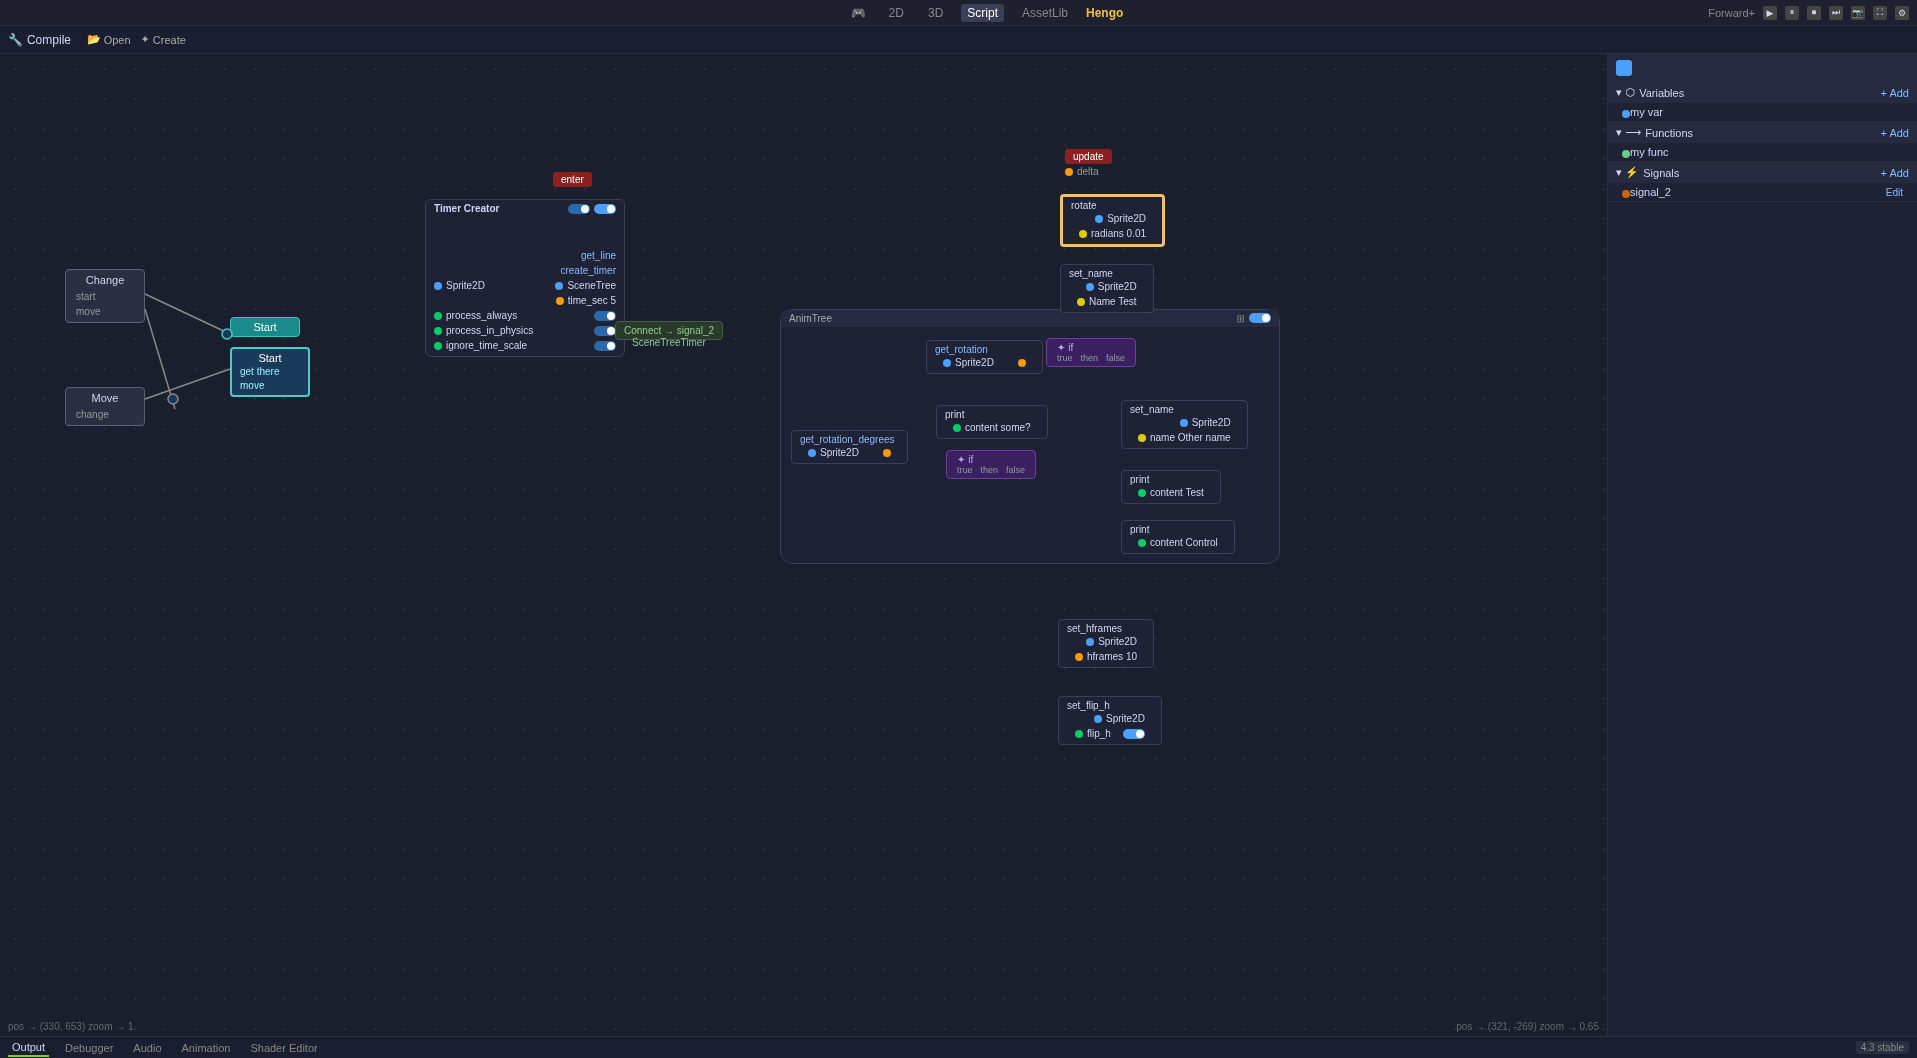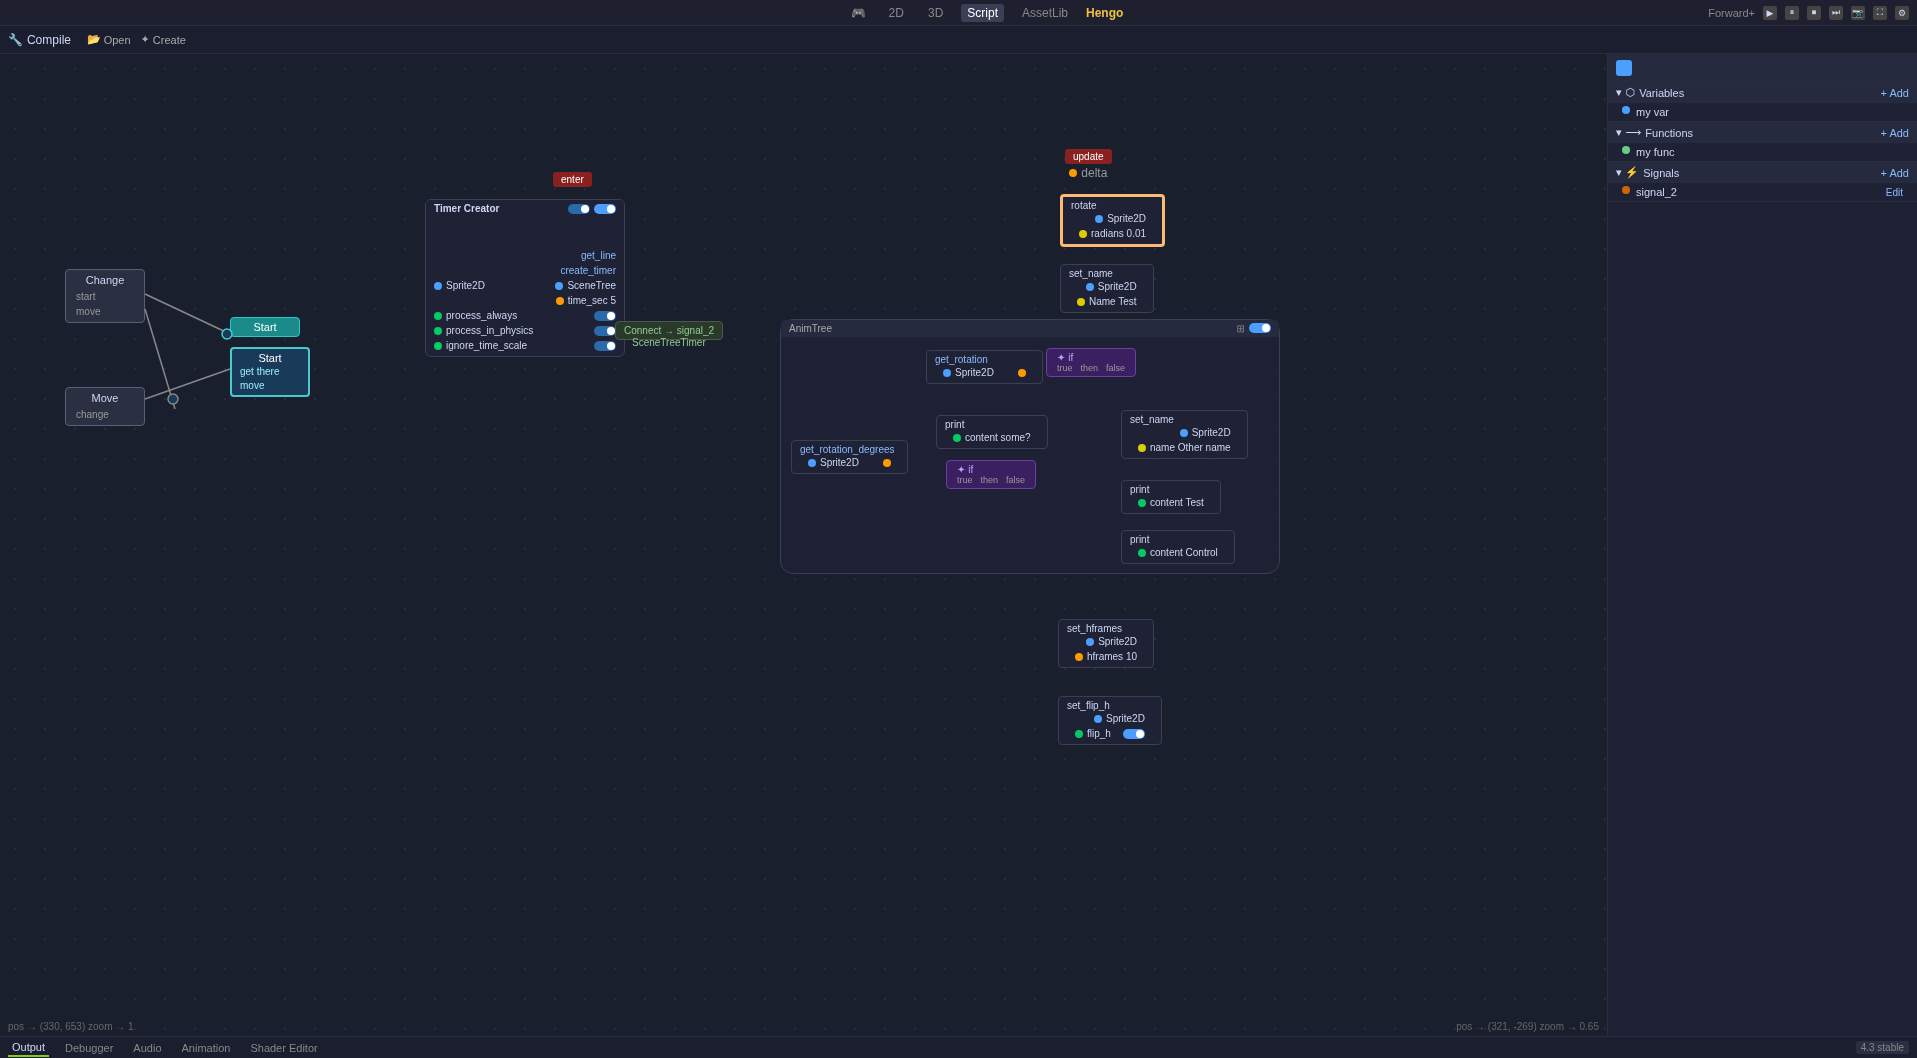--- a/index.html
+++ b/index.html
@@ -208,21 +208,21 @@
       border-radius: 4px;
       padding: 3px 8px;
       font-size: 10px;
       color: #8fcc8f;
     }
 
     
     .area-node {
       position: absolute;
       left: 780px;
-      top: 265px;
+      top: 255px;
       width: 500px;
       height: 255px;
       background: #1e2234cc;
       border: 1px solid #3a3f55;
       border-radius: 13px;
     }
 
     .area-node-header {
       display: flex;
       align-items: center;
@@ -275,22 +275,21 @@
       display: flex;
       align-items: center;
       justify-content: space-between;
       padding: 3px 14px;
       font-size: 11px;
       color: #cdd6f4;
     }
 
     .panel-item-left {
       display: flex;
-      align-items: flex-start;
-      gap: 6px;
+      align-items: flex-end;
     }
 
     .panel-item .edit-btn {
       color: #8abaff;
       font-size: 10px;
       cursor: pointer;
       opacity: 0;
     }
 
     .panel-dot {
@@ -593,21 +592,21 @@
             <span style="font-size:10px;color:#cdd6f4;">content  Control</span>
           </div>
         </div>
       </div>
     </div>
 
     <div style="position:absolute;left:1065px;top:95px;">
       <div style="background:#8b2020;border:none;border-radius:3px;padding:2px 8px;font-size:10px;color:#fff;">
         <span>update</span>
       </div>
-      <div style="font-size:12px;color:#999;padding:2px 0;display:flex;align-items:center;gap:4px;justify-content:center;">
+      <div style="font-size:10px;color:#999;padding:2px 0;display:flex;align-items:center;gap:4px;">
         <span class="port-dot orange"></span>
         <span>delta</span>
       </div>
     </div>
 
     <div style="position:absolute;left:1060px;top:140px;">
       <div style="background:#1e2234;border:3px solid #fdba74;border-radius:4px;padding:3px 8px;font-size:10px;">
         <div style="color:#cdd6f4;">rotate</div>
         <div class="node-port-row">
           <span class="port-dot blue"></span>

